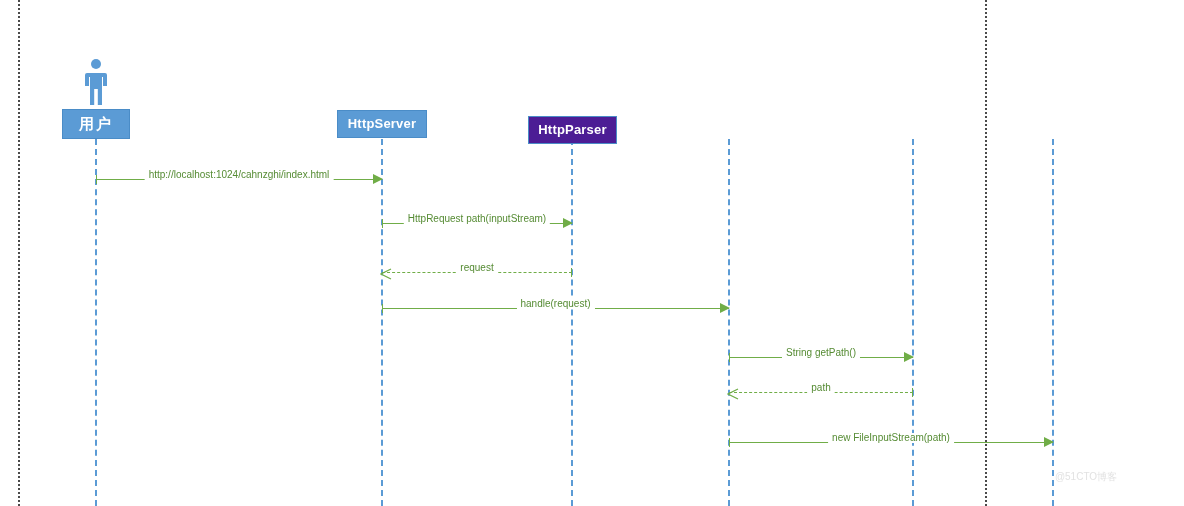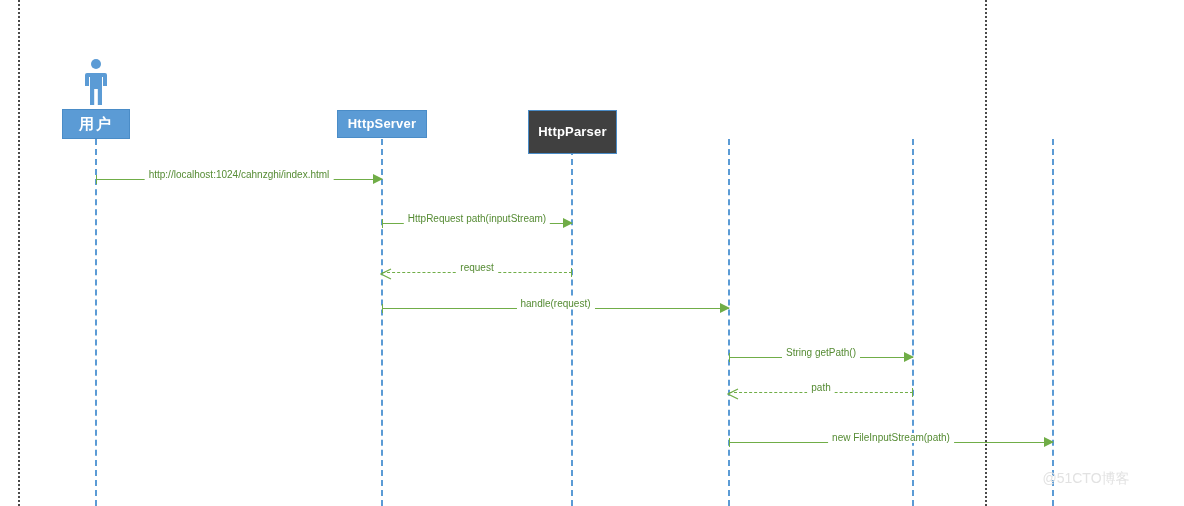--- a/index.html
+++ b/index.html
@@ -109,21 +109,21 @@
   
   .arrow-open {
     position: absolute;
     top: -6px;
   }
   .arrow-open.left { left: -2px; }
   
   .watermark {
     position: absolute;
     color: #e2e2e2;
-    font-size: 14px;
+    font-size: 10px;
     white-space: nowrap;
     user-select: none;
   }
 </style>
 </head>
 <body>
 
 <div id="canvas">
     <div class="frame-rule" style="left: 18px; border-left-color: rgb(74, 74, 74);"></div>
     <div class="frame-rule" style="left: 985px; border-left-color: rgb(74, 74, 74);"></div>
@@ -138,21 +138,21 @@
         <path d="M7 15 h18 a2 2 0 0 1 2 2 v11 h-4 v-9 h-1 v12 h-12 v-12 h-1 v9 h-4 v-11 a2 2 0 0 1 2 -2 z" fill="#5b9bd5"></path>
         <rect x="10" y="30" width="4.2" height="17" fill="#5b9bd5"></rect>
         <rect x="17.8" y="30" width="4.2" height="17" fill="#5b9bd5"></rect>
       </svg></div>
     <div class="participant cjk" style="left: 62px; top: 109px; width: 68px; height: 30px; background: rgb(91, 155, 213); border-color: rgb(74, 140, 199); color: rgb(255, 255, 255);">
       <span>用户</span>
     </div>
     <div class="participant" style="left: 337px; top: 110px; width: 90px; height: 28px; background: rgb(91, 155, 213); border-color: rgb(74, 140, 199); color: rgb(255, 255, 255);">
       <span>HttpServer</span>
     </div>
-    <div class="participant" style="left: 528px; top: 110px; width: 89px; height: 44px; background: #404040; border-color: rgb(74, 140, 199); color: rgb(255, 255, 255);">
+    <div class="participant" style="left: 528px; top: 116px; width: 89px; height: 28px; background: #4c1d95; border-color: rgb(74, 140, 199); color: rgb(255, 255, 255);">
       <span>HttpParser</span>
     </div>
     <div class="message" style="left: 96px; width: 286px; top: 179px;">
       <div class="msg-line" style="border-top-color: rgb(112, 173, 71);"></div>
       <div class="msg-stub left" style="border-left-color: rgb(112, 173, 71);"></div>
       <div class="arrow-head right" style="border-left-color: rgb(112, 173, 71);"></div>
       <span class="msg-label" style="color: rgb(85, 139, 51); text-align: center;">http://localhost:1024/cahnzghi/index.html</span>
     </div>
     <div class="message" style="left: 382px; width: 190px; top: 223px;">
       <div class="msg-line" style="border-top-color: rgb(112, 173, 71);"></div>

